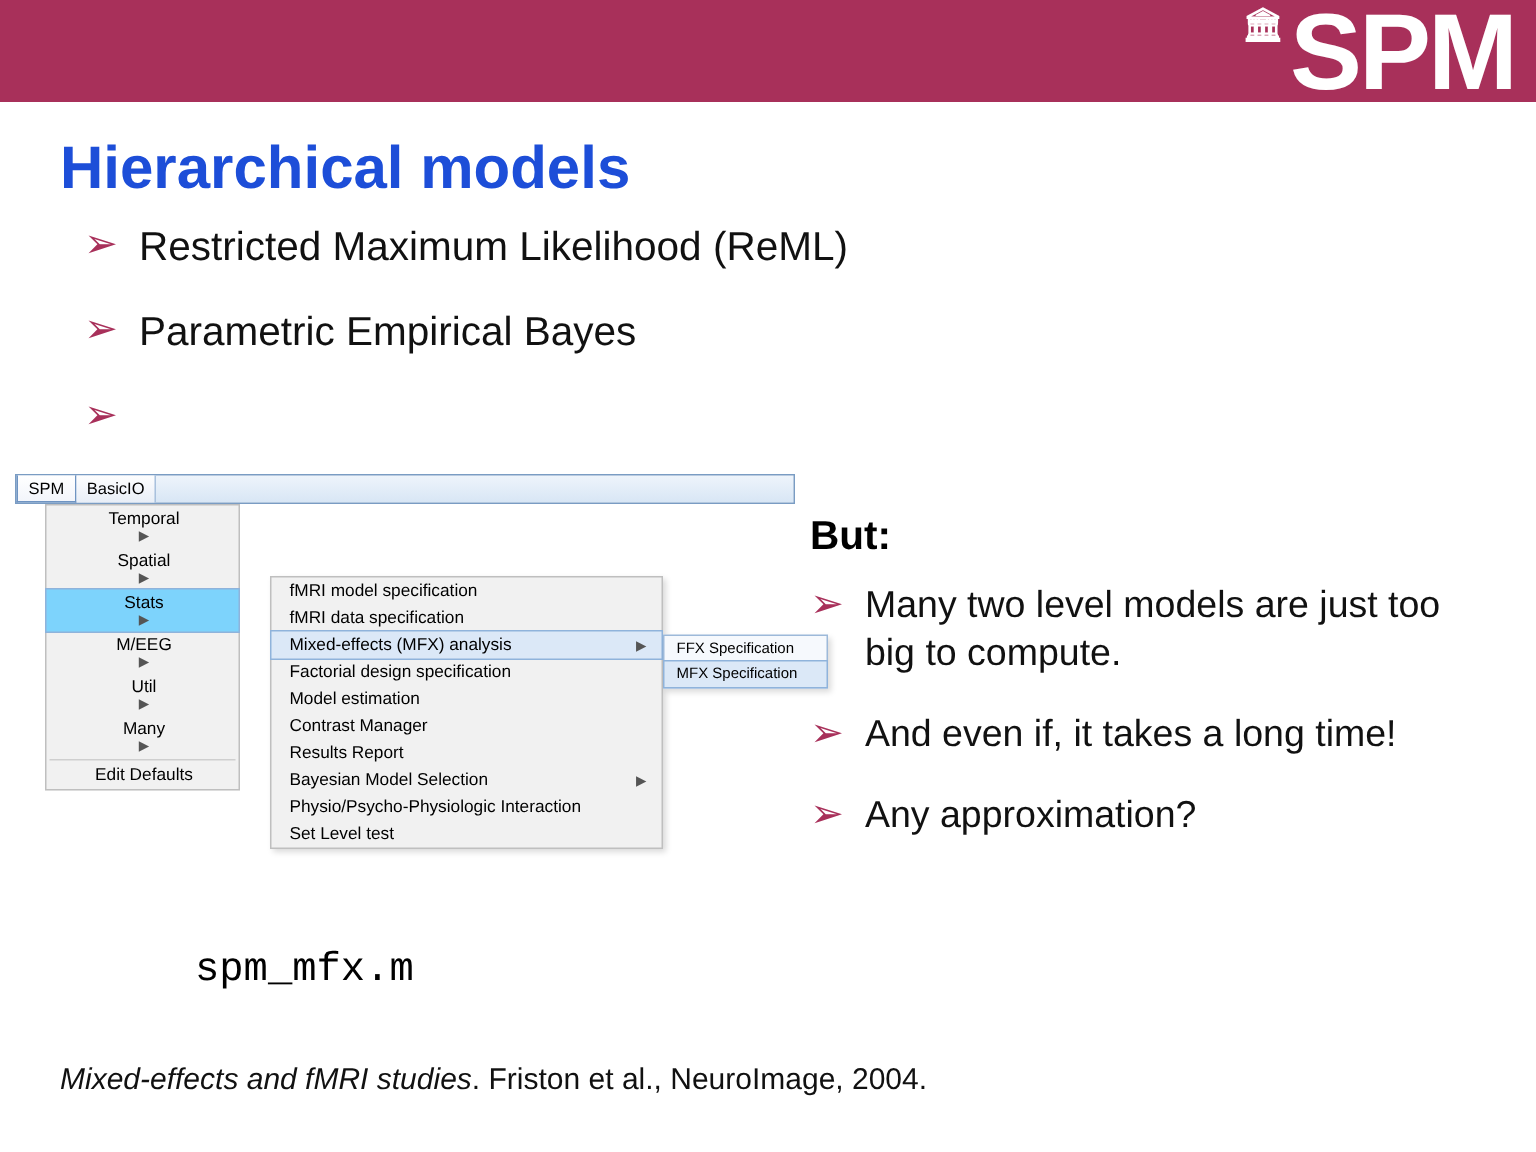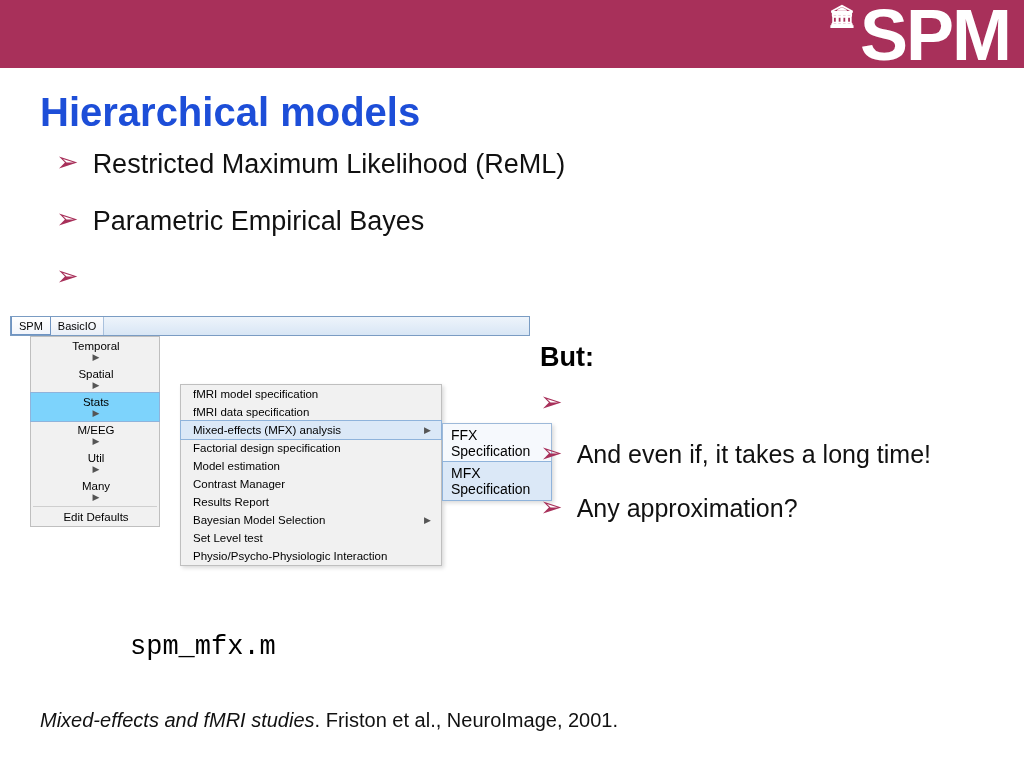--- a/index.html
+++ b/index.html
@@ -71,21 +71,21 @@
   }
   .dropdown2 .mi {
     display: flex; justify-content: space-between; align-items: center;
     padding: 3px 10px 3px 12px;
   }
   .dropdown2 .mi.sel { background: #dbe8f7; border: 1px solid #8fb3db; margin: -1px; text-align: right; }
 
   .dropdown3 {
     position: absolute; left: 442px; top: 423px; width: 110px;
     border: 1px solid #9db9d9; background: #f6f9fd;
-    font-size: 14px; box-shadow: 2px 2px 4px rgba(0,0,0,.15);
+    font-size: 10px; box-shadow: 2px 2px 4px rgba(0,0,0,.15);
   }
   .dropdown3 .mi { padding: 3px 8px; }
   .dropdown3 .mi.sel { background: #dbe8f7; border: 1px solid #8fb3db; margin: -1px; }
 
   .filelabel {
     position: absolute; left: 130px; top: 632px;
     font-family: "Courier New", monospace; font-size: 27px;
   }
 
   
@@ -193,44 +193,45 @@
       <span>Contrast Manager</span>
     </div>
   <div class="mi">
       <span>Results Report</span>
     </div>
   <div class="mi">
       <span>Bayesian Model Selection</span>
       <span class="arrow">▶</span>
     </div>
   <div class="mi">
+      <span>Physio/Psycho-Physiologic Interaction</span>
+    </div>
+  <div class="mi">
       <span>Set Level test</span>
-    </div>
-  <div class="mi">
-      <span>Physio/Psycho-Physiologic Interaction</span>
     </div>
 </div>
 
 <div class="dropdown3">
   <div class="mi"><span>FFX Specification</span></div>
   <div class="mi sel"><span>MFX Specification</span></div>
 </div>
 
 <div class="filelabel">spm_mfx.m</div>
 
 <div class="right">
   <div class="heading">But:</div>
   <div class="b">
     <span class="chev">➢</span>
+    <span class="txt">Many two level models are just too big to compute.</span>
   </div>
   <div class="b">
     <span class="chev">➢</span>
     <span class="txt"> And even if, it takes a long time!</span>
   </div>
   <div class="b">
     <span class="chev">➢</span>
     <span class="txt">Any approximation?</span>
   </div>
 </div>
 
 <div class="citation">
-  <span class="ital">Mixed-effects and fMRI studies</span><span>. Friston et al., NeuroImage, 2001.</span>
+  <span class="ital">Mixed-effects and fMRI studies</span><span>. Friston et al., NeuroImage, 2004.</span>
 </div>
 
 </body></html>

